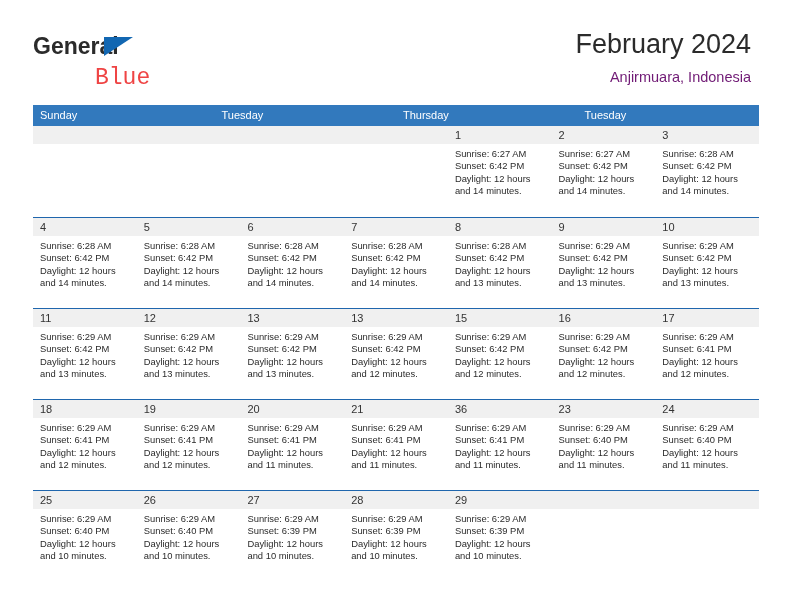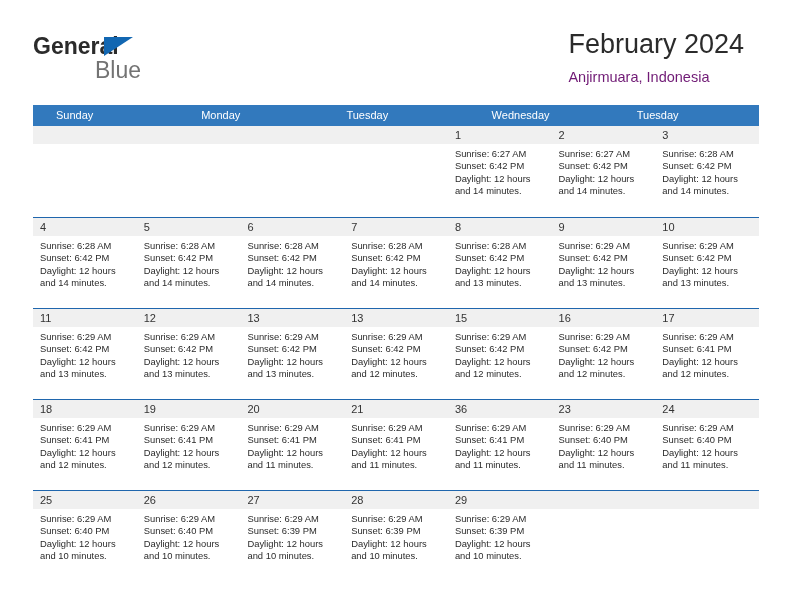--- a/index.html
+++ b/index.html
@@ -38,32 +38,33 @@
   }
   .brand-tri {
     position: absolute;
     left: 71px; top: 3px;
     width: 0; height: 0;
     border-left: 29px solid #1267b2;
     border-bottom: 19px solid transparent;
   }
   .brand-line2 {
     display: block;
-    margin-top: 0px;
+    margin-top: 8px;
     margin-left: 62px;
     font-size: 23px;
     line-height: 24px;
-    color: #737373;
+    color: #ef4444;
     font-weight: 400;
+    font-family: Liberation Mono, monospace;
   }
 
   .title-wrap {
     position: absolute;
-    right: 15px; top: 0;
-    text-align: left;
+    right: 8px; top: 0;
+    text-align: right;
   }
   .cal-title {
     font-size: 27px;
     color: #2b2b2b;
     line-height: 33px;
     font-weight: 400;
     white-space: nowrap;
   }
   .cal-subtitle {
     font-size: 14.5px;
@@ -83,21 +84,21 @@
   .weekdays {
     display: flex;
     background: #3279bd;
     height: 21px;
   }
   .weekday {
     flex: 1 1 0;
     color: #ffffff;
     font-size: 11px;
     line-height: 21px;
-    padding-left: 23px;
+    padding-left: 7px;
     white-space: nowrap;
   }
   .week {
     display: flex;
     border-top: 1.5px solid #1f66ad;
     height: 91px;
   }
   .week:first-of-type {
     border-top: none;
   }
@@ -140,23 +141,22 @@
     <div class="title-wrap">
       <div class="cal-title">February 2024</div>
       <div class="cal-subtitle">Anjirmuara, Indonesia</div>
     </div>
 
   </div>
 
   <div class="calendar">
     <div class="weekdays">
       <div class="weekday">Sunday</div>
-      <div class="weekday">Monday</div>
       <div class="weekday">Tuesday</div>
-      <div class="weekday">Wednesday</div>
+      <div class="weekday">Thursday</div>
       <div class="weekday">Tuesday</div>
     </div>
     <div id="weeks-container">
         <div class="week">
           <div class="day empty">
             <div class="day-num-band"></div>
           </div>
           <div class="day empty">
             <div class="day-num-band"></div>
           </div>

